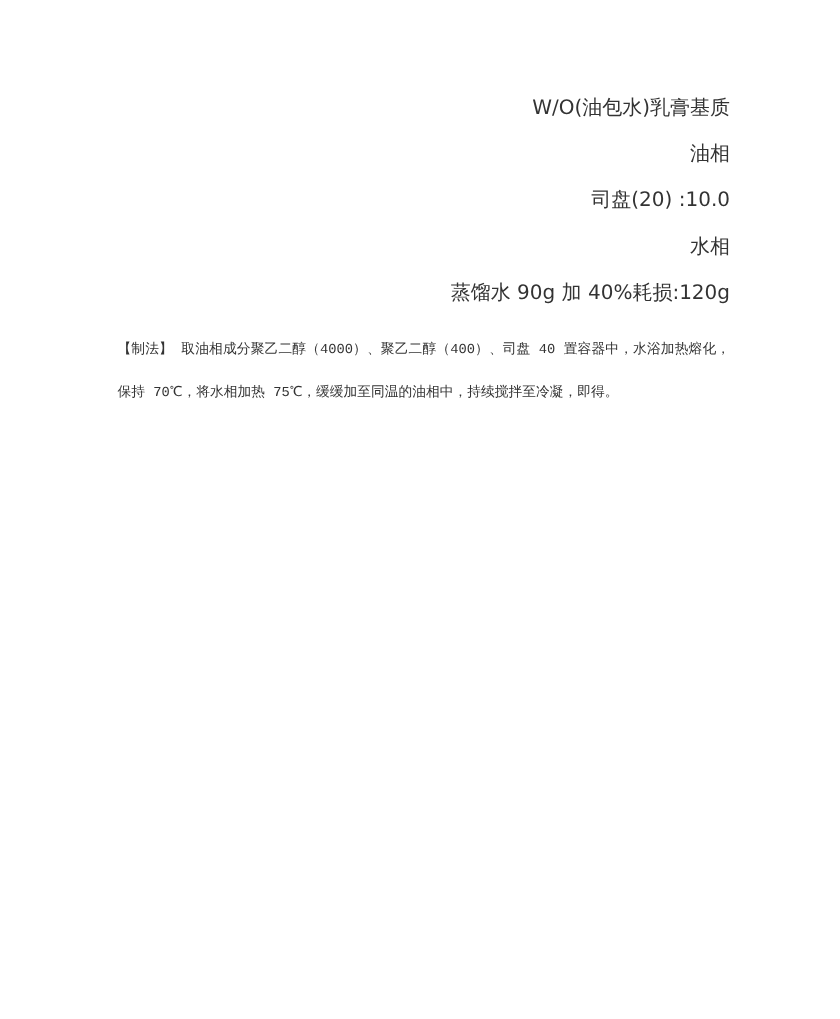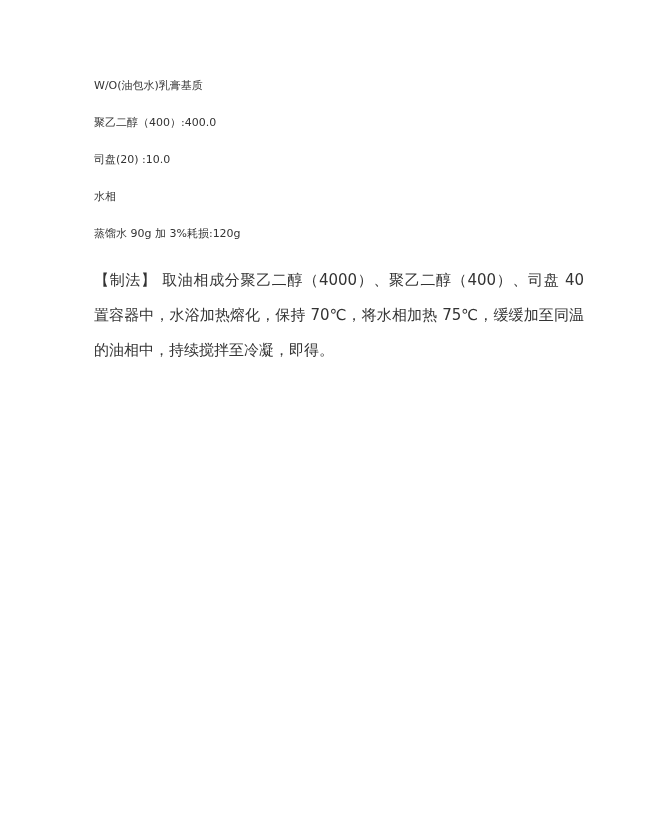--- a/index.html
+++ b/index.html
@@ -15,39 +15,41 @@
   }
   .doc {
     position: absolute;
     left: 94px;
     top: 78px;
     width: 490px;
     color: #333333;
   }
   .line {
     margin: 0 0 21px 0;
-    font-size: 11px;
+    font-size: 16px;
     line-height: 16px;
     white-space: nowrap;
+    text-align: right;
   }
   .method {
     margin: 7px 0 0 0;
-    font-size: 15px;
+    font-size: 11px;
     line-height: 35px;
     text-align: justify;
+    font-family: Liberation Mono, monospace;
   }
 </style>
 </head>
 <body>
 
 <div class="doc">
   <p class="line">W/O(油包水)乳膏基质</p>
 
+  <p class="line">油相</p>
 
-  <p class="line">聚乙二醇（400）:400.0</p>
   <p class="line">司盘(20) :10.0</p>
 
   <p class="line">水相</p>
 
-  <p class="line">蒸馏水 90g 加 3%耗损:120g</p>
+  <p class="line">蒸馏水 90g 加 40%耗损:120g</p>
 
   <p class="method">【制法】 取油相成分聚乙二醇（4000）、聚乙二醇（400）、司盘 40 置容器中，水浴加热熔化，保持 70℃，将水相加热 75℃，缓缓加至同温的油相中，持续搅拌至冷凝，即得。</p>
 </div>
 
 </body></html>

